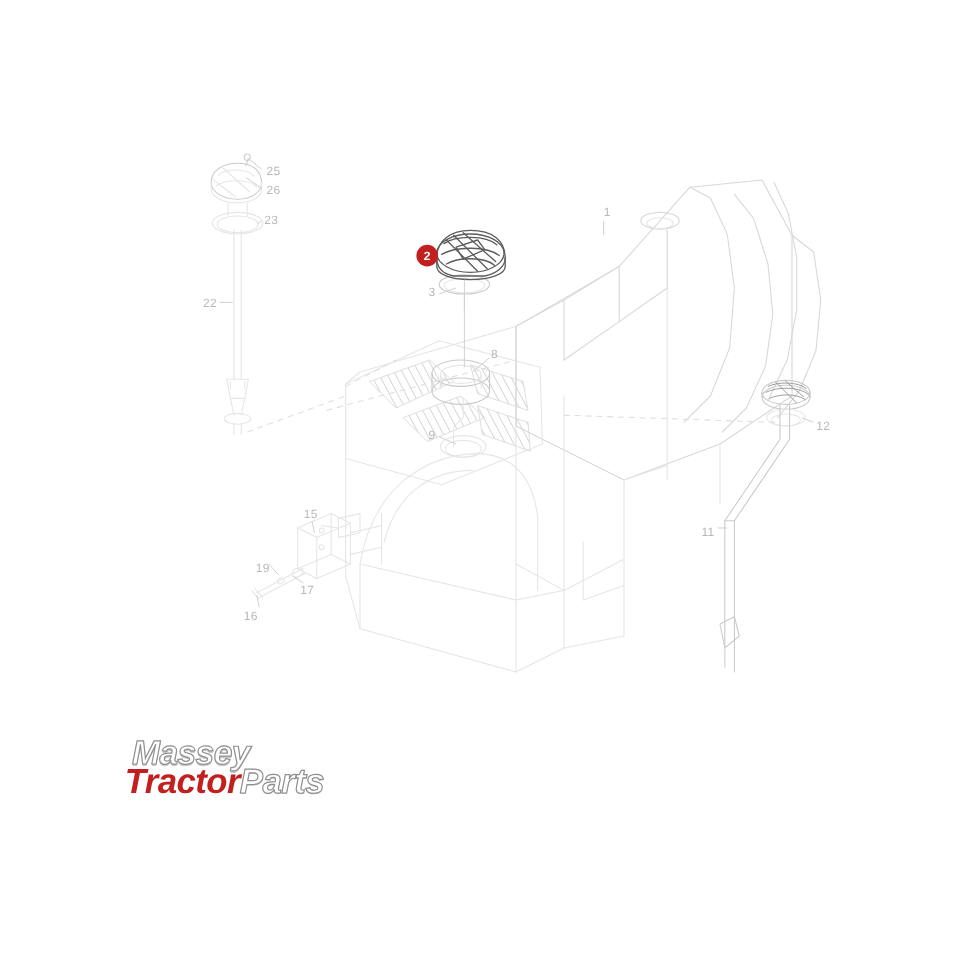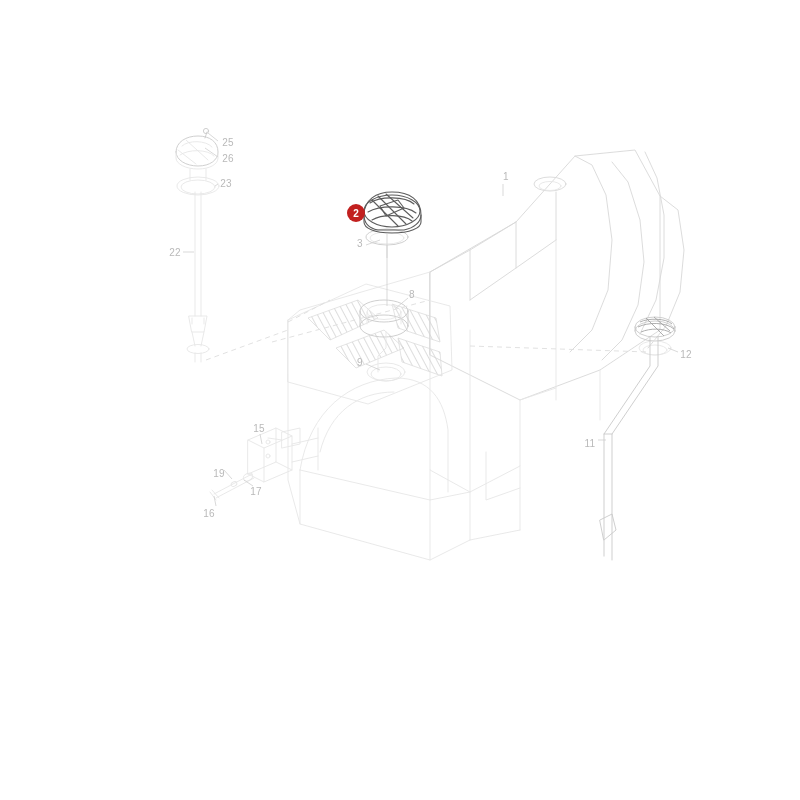--- a/index.html
+++ b/index.html
@@ -353,14 +353,18 @@
     <text class="callout-label" x="226" y="187" text-anchor="middle">23</text>
     <text class="callout-label" x="228" y="146" text-anchor="middle">25</text>
     <text class="callout-label" x="228" y="162" text-anchor="middle">26</text>
 
     <g>
       <circle class="badge-circle" cx="356" cy="213" r="9"></circle>
       <text class="badge-text" x="356" y="217">2</text>
     </g>
   </svg>
 
+  <div id="logo">
+    <div class="logo-line1">Massey</div>
+    <div class="logo-line2"><span class="logo-red">Tractor</span><span class="logo-outline">Parts</span></div>
+  </div>
 
 </div>
 
 </body></html>

